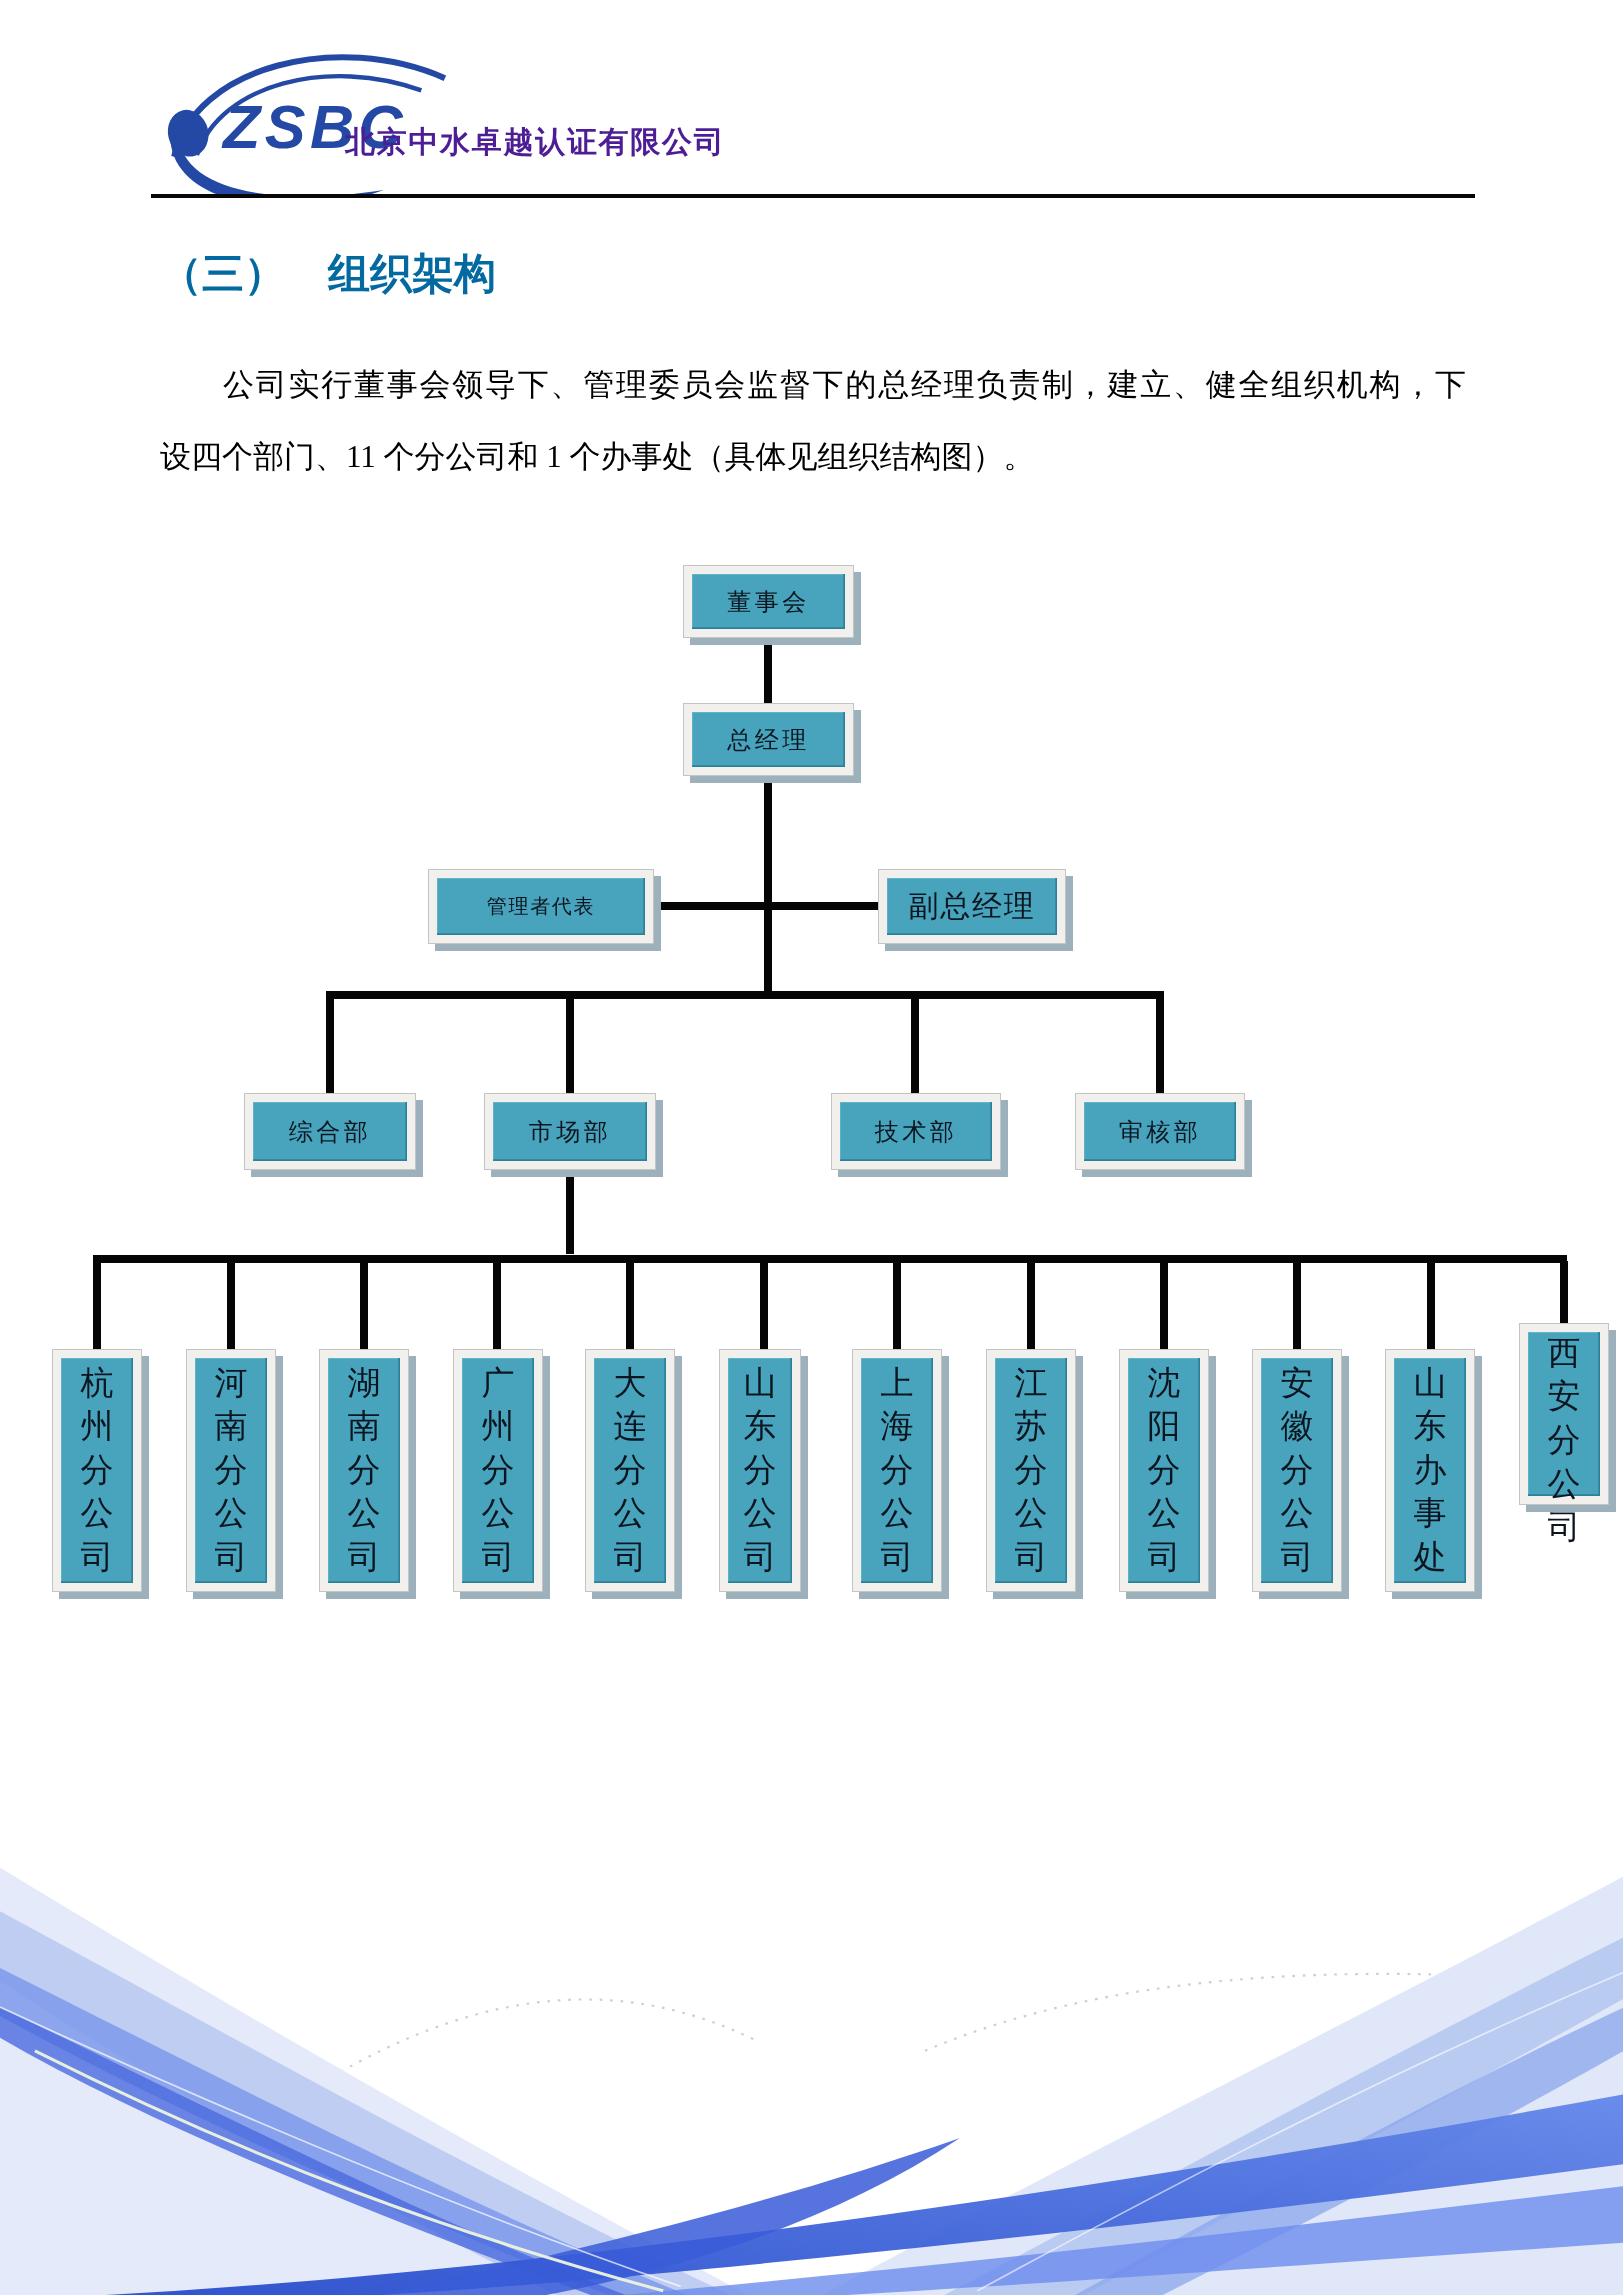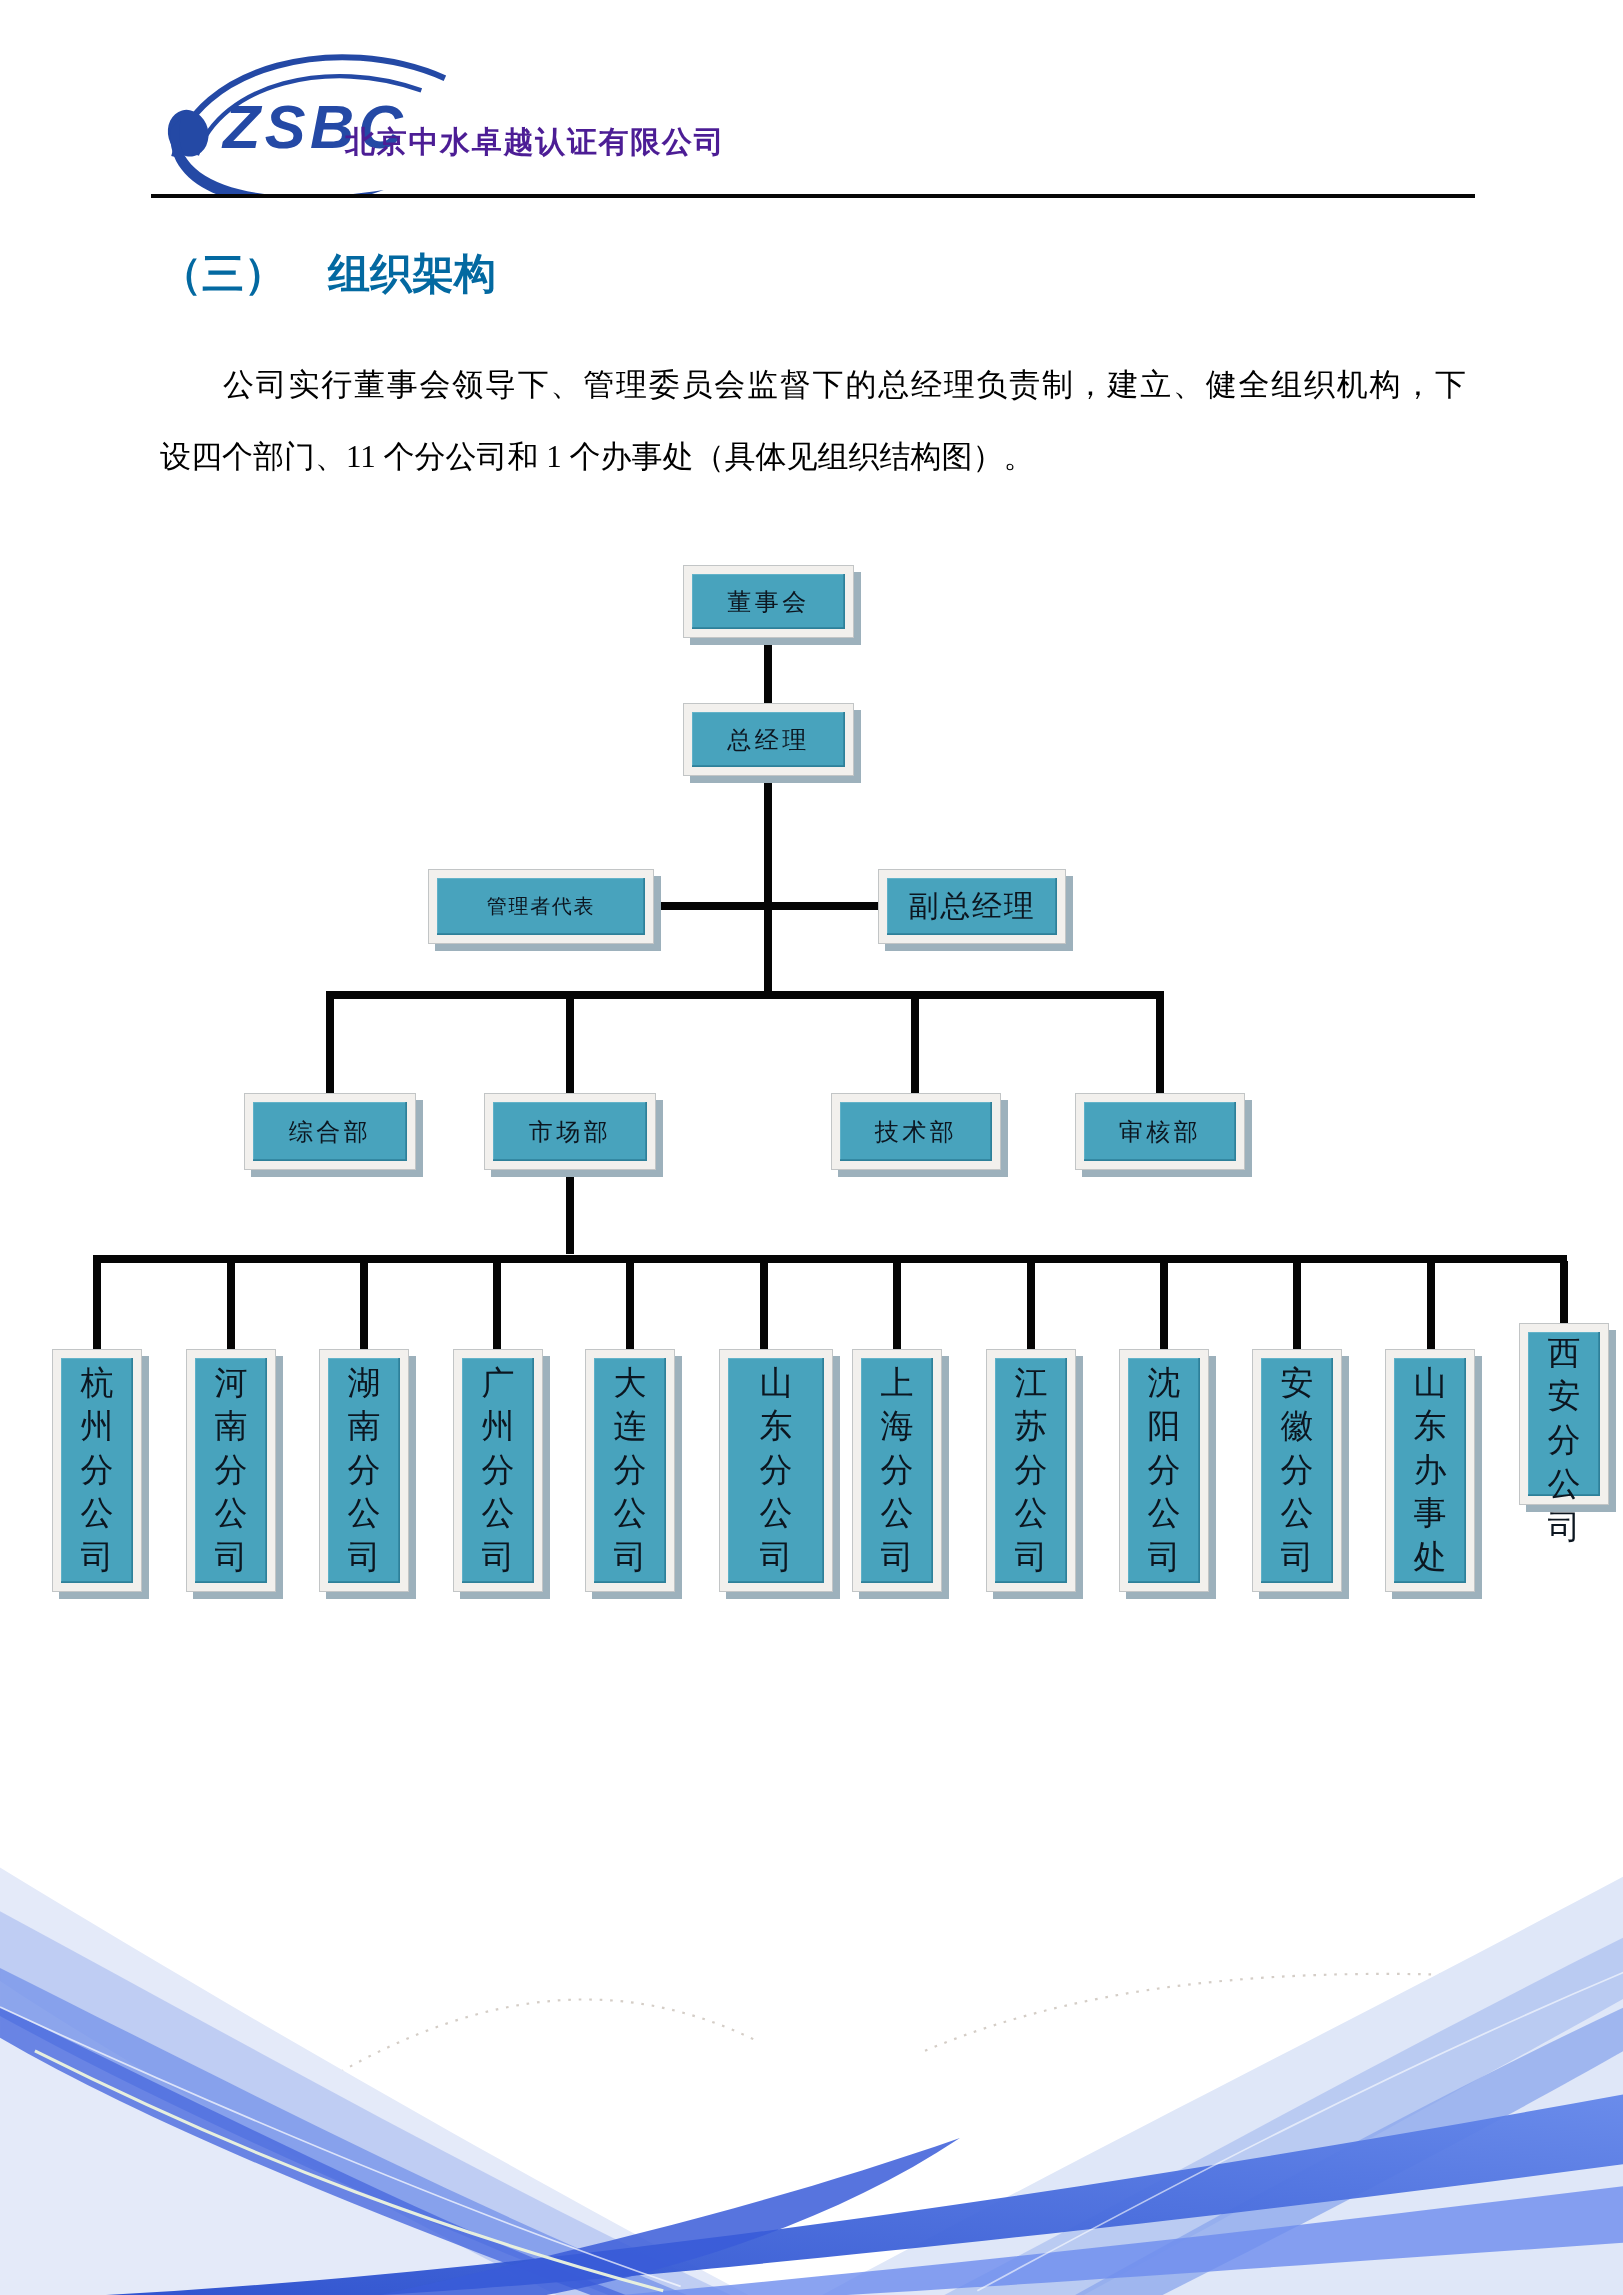--- a/index.html
+++ b/index.html
@@ -190,21 +190,21 @@
   <div class="node v" style="left:453px;top:1349px;width:90px;height:243px">
     <div class="fill">
         <span class="v-label">广州分公司</span>
       </div>
   </div>
   <div class="node v" style="left:585px;top:1349px;width:90px;height:243px">
     <div class="fill">
         <span class="v-label">大连分公司</span>
       </div>
   </div>
-  <div class="node v" style="left:719px;top:1349px;width:114px;height:243px">
+  <div class="node v" style="left:719px;top:1349px;width:82px;height:243px">
     <div class="fill">
         <span class="v-label">山东分公司</span>
       </div>
   </div>
   <div class="node v" style="left:852px;top:1349px;width:90px;height:243px">
     <div class="fill">
         <span class="v-label">上海分公司</span>
       </div>
   </div>
   <div class="node v" style="left:986px;top:1349px;width:90px;height:243px">

